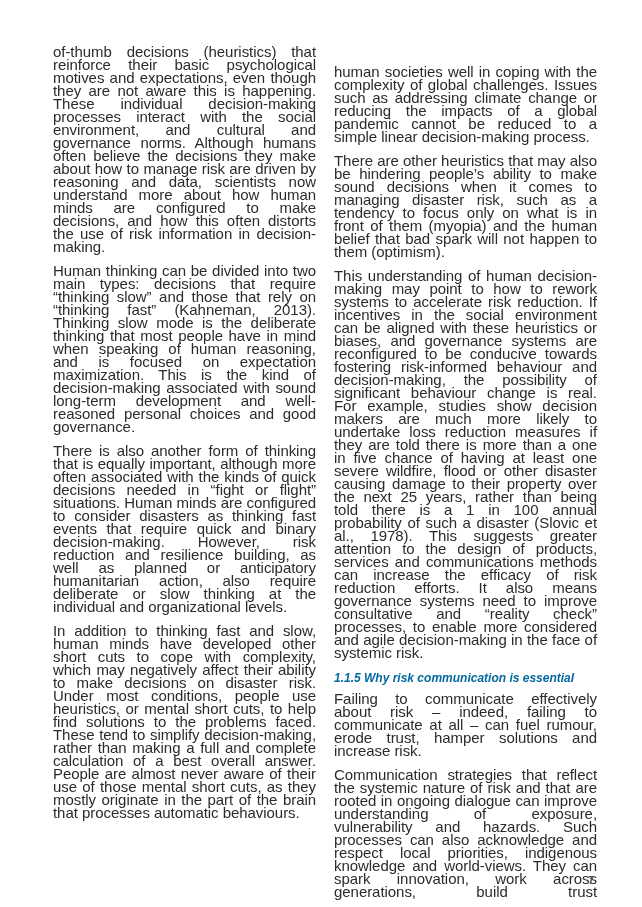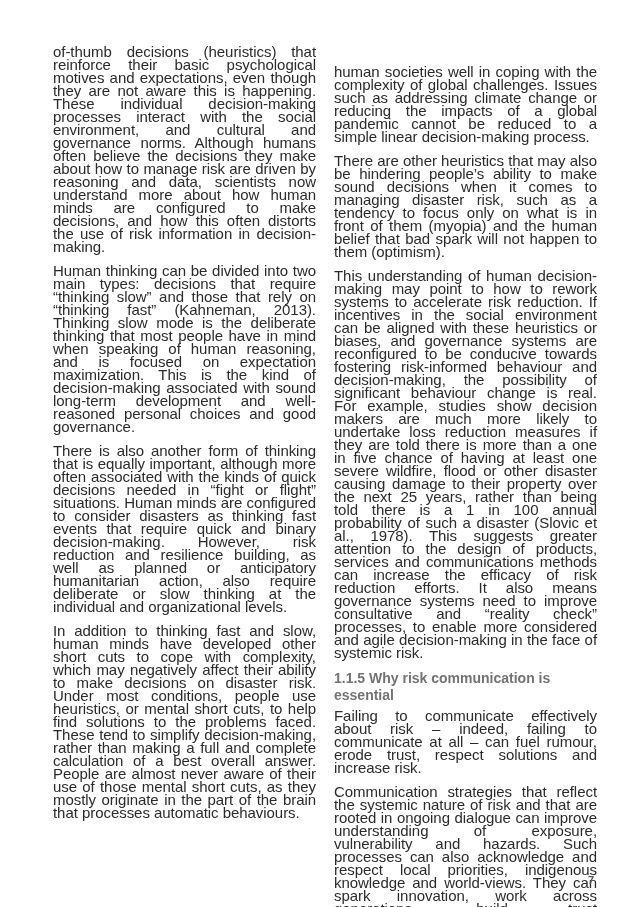--- a/index.html
+++ b/index.html
@@ -3,37 +3,37 @@
 <meta charset="utf-8">
 <style>
   html, body { margin:0; padding:0; background:#ffffff; }
   body { width:642px; height:907px; position:relative; overflow:hidden;
          font-family:"Liberation Sans", sans-serif; color:#2b2b2b; }
   .col { position:absolute; top:45px; width:263px; }
   .col.left { left:53px; }
   .col.right { left:334px;margin-top:20px; }
   p { margin:0 0 11px 0; font-size:15px; line-height:13px; text-align:justify;
       letter-spacing:-0.05px; }
-  h2 { margin:11px 0 5px 0; font-size:14px; line-height:17px; color:#737373;
-       font-weight:bold; }
+  h2 { margin:11px 0 5px 0; font-size:12px; line-height:17px; color:#0369a1;
+       font-weight:bold;font-style:italic; }
   .page-number { position:absolute; left:588px; top:874px; font-size:11px;
                  color:#555; font-weight:bold; }
 </style>
 </head>
 <body>
 
 <div class="col left">
   <p>of-thumb decisions (heuristics) that reinforce their basic psychological motives and expectations, even though they are not aware this is happening. These individual decision-making processes interact with the social environment, and cultural and governance norms. Although humans often believe the decisions they make about how to manage risk are driven by reasoning and data, scientists now understand more about how human minds are configured to make decisions, and how this often distorts the use of risk information in decision-making.</p>
   <p>Human thinking can be divided into two main types: decisions that require “thinking slow” and those that rely on “thinking fast” (Kahneman, 2013). Thinking slow mode is the deliberate thinking that most people have in mind when speaking of human reasoning, and is focused on expectation maximization. This is the kind of decision-making associated with sound long-term development and well-reasoned personal choices and good governance.</p>
   <p>There is also another form of thinking that is equally important, although more often associated with the kinds of quick decisions needed in “fight or flight” situations. Human minds are configured to consider disasters as thinking fast events that require quick and binary decision-making. However, risk reduction and resilience building, as well as planned or anticipatory humanitarian action, also require deliberate or slow thinking at the individual and organizational levels.</p>
   <p>In addition to thinking fast and slow, human minds have developed other short cuts to cope with complexity, which may negatively affect their ability to make decisions on disaster risk. Under most conditions, people use heuristics, or mental short cuts, to help find solutions to the problems faced. These tend to simplify decision-making, rather than making a full and complete calculation of a best overall answer. People are almost never aware of their use of those mental short cuts, as they mostly originate in the part of the brain that processes automatic behaviours.</p>
 </div>
 
 <div class="col right">
   <p>human societies well in coping with the complexity of global challenges. Issues such as addressing climate change or reducing the impacts of a global pandemic cannot be reduced to a simple linear decision-making process.</p>
   <p>There are other heuristics that may also be hindering people’s ability to make sound decisions when it comes to managing disaster risk, such as a tendency to focus only on what is in front of them (myopia) and the human belief that bad spark will not happen to them (optimism).</p>
   <p>This understanding of human decision-making may point to how to rework systems to accelerate risk reduction. If incentives in the social environment can be aligned with these heuristics or biases, and governance systems are reconfigured to be conducive towards fostering risk-informed behaviour and decision-making, the possibility of significant behaviour change is real. For example, studies show decision makers are much more likely to undertake loss reduction measures if they are told there is more than a one in five chance of having at least one severe wildfire, flood or other disaster causing damage to their property over the next 25 years, rather than being told there is a 1 in 100 annual probability of such a disaster (Slovic et al., 1978). This suggests greater attention to the design of products, services and communications methods can increase the efficacy of risk reduction efforts. It also means governance systems need to improve consultative and “reality check” processes, to enable more considered and agile decision-making in the face of systemic risk.</p>
   <h2>1.1.5 Why risk communication is essential</h2>
-  <p>Failing to communicate effectively about risk – indeed, failing to communicate at all – can fuel rumour, erode trust, respect solutions and increase risk.</p>
+  <p>Failing to communicate effectively about risk – indeed, failing to communicate at all – can fuel rumour, erode trust, hamper solutions and increase risk.</p>
   <p style="text-align-last:justify;">Communication strategies that reflect the systemic nature of risk and that are rooted in ongoing dialogue can improve understanding of exposure, vulnerability and hazards. Such processes can also acknowledge and respect local priorities, indigenous knowledge and world-views. They can spark innovation, work across generations, build trust</p>
 </div>
 
 <div class="page-number">7</div>
 
 </body></html>

